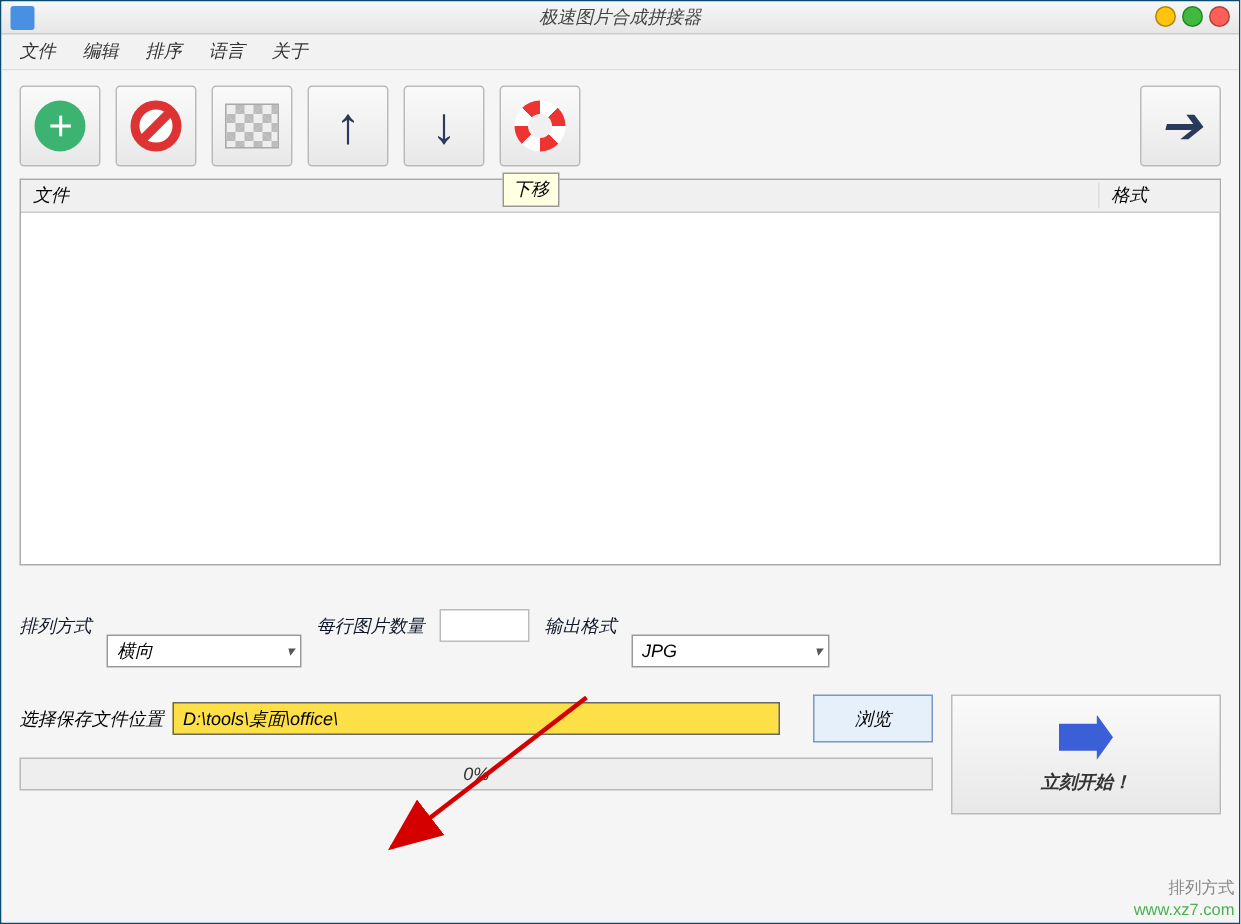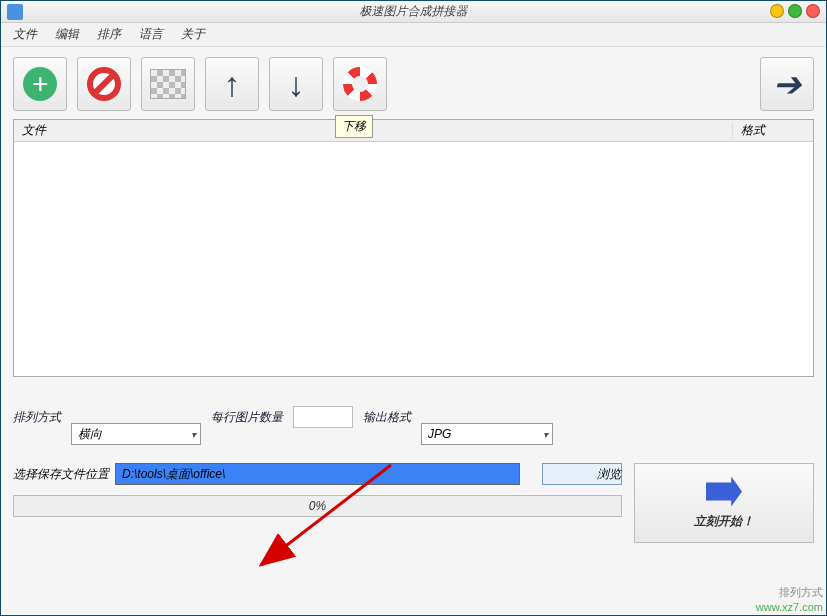--- a/index.html
+++ b/index.html
@@ -195,33 +195,33 @@
 .path-row {
   display: flex;
   align-items: center;
   gap: 6px;
 }
 .path-row label { white-space: nowrap; }
 .path-input {
   flex: 1;
   height: 22px;
   border: 1px solid #666;
-  background: #3b82f6;
+  background: #fde047;
   padding: 0 6px;
   display: flex;
   align-items: center;
   position: relative;
 }
 .browse-btn {
-  width: 80px; height: 22px;
+  width: 80px; height: 32px;
   border: 1px solid #7a98c4;
   background: #e6f0fa;
   display: flex;
   align-items: center;
-  justify-content: flex-end;
+  justify-content: center;
   margin-left: 16px;
   cursor: pointer;
 }
 .progress {
   height: 22px;
   border: 1px solid #bbb;
   background: #eee;
   display: flex;
   align-items: center;
   justify-content: center;

